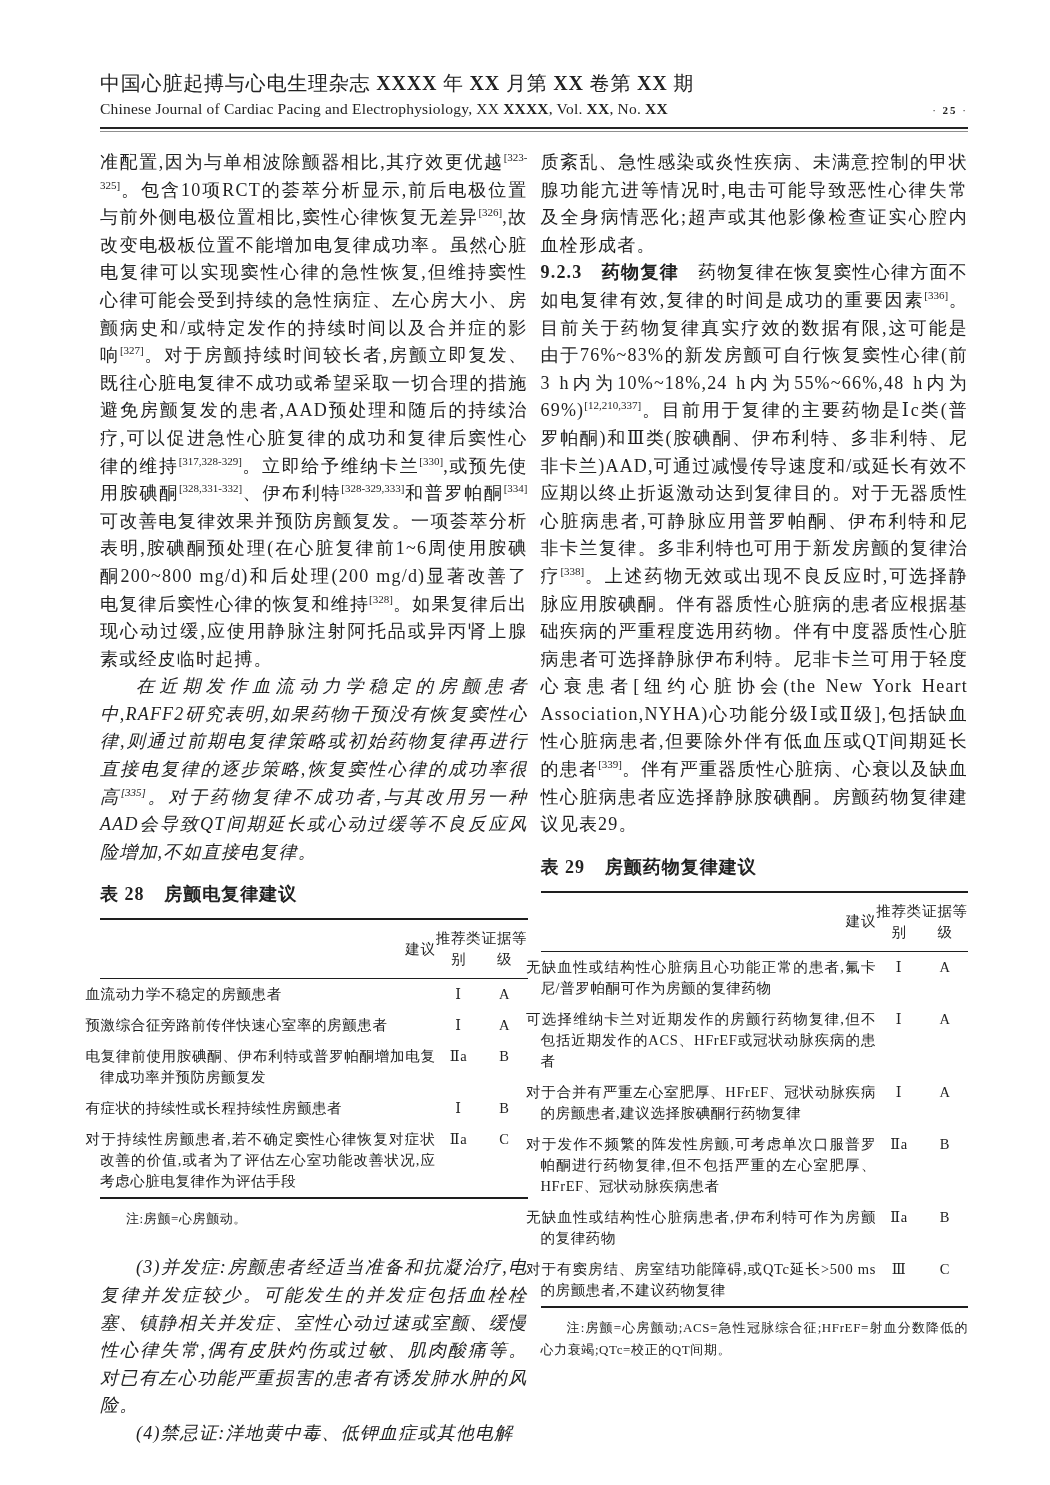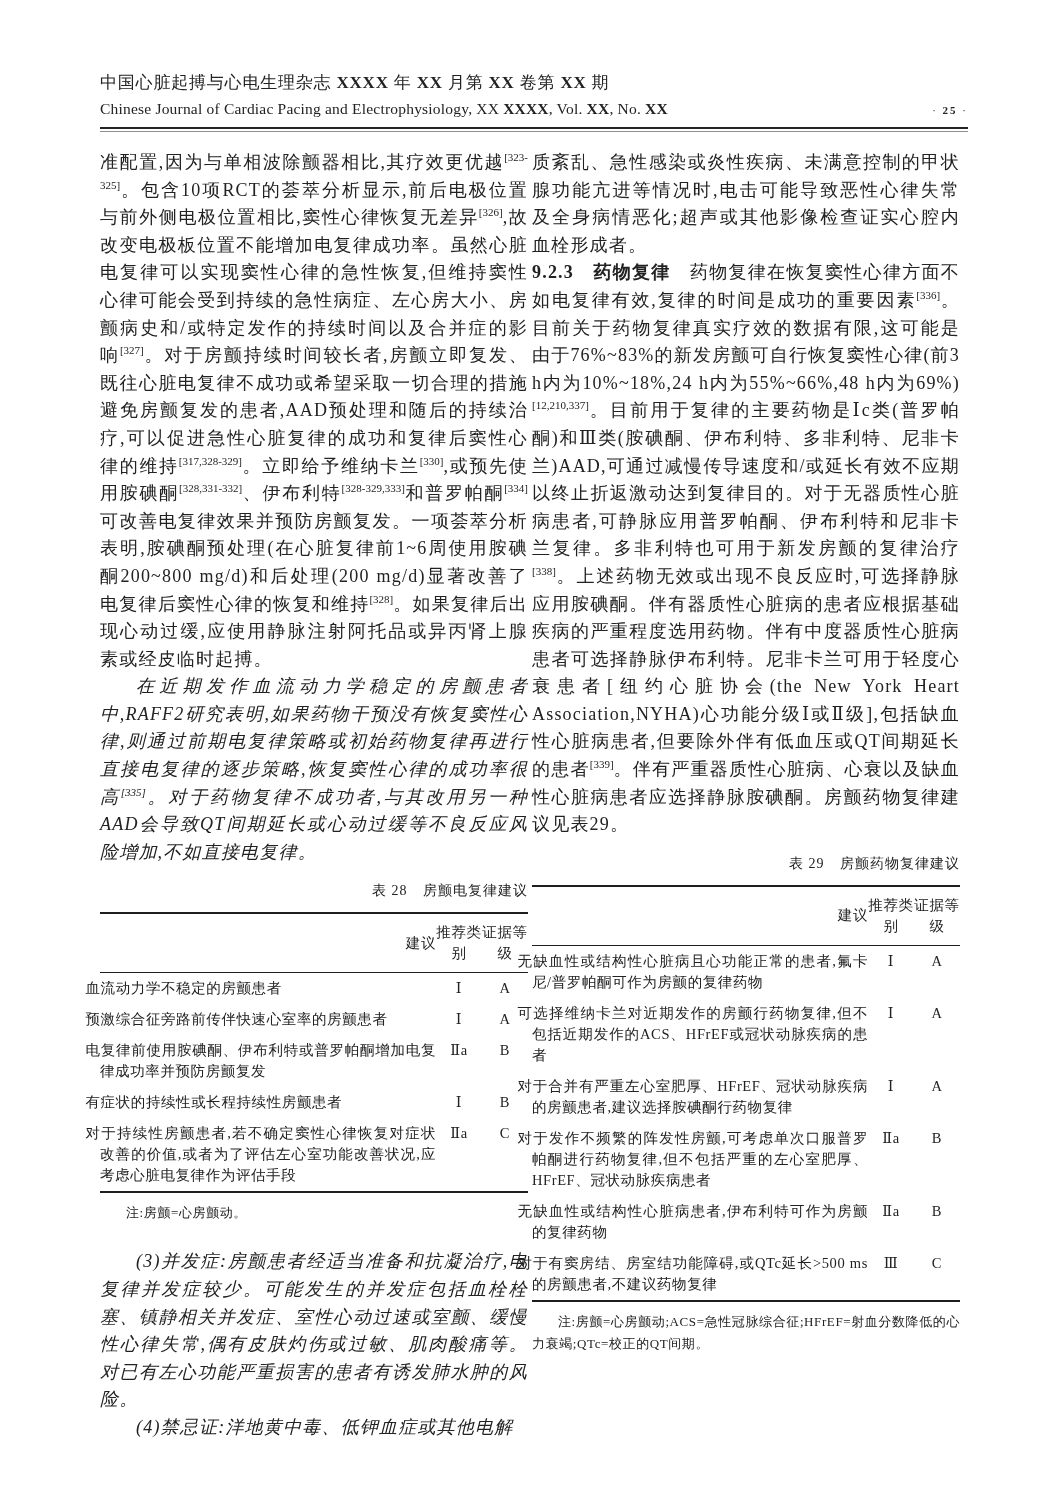--- a/index.html
+++ b/index.html
@@ -8,41 +8,41 @@
     width:1050px;height:1485px;
     margin:0 auto;
     background:#ffffff;
     box-sizing:border-box;
     padding:72px 82px 0 100px;
     font-family:"Liberation Serif","DejaVu Serif",serif;
     color:#222;
     overflow:hidden;
   }
   
-  .h-cn{font-size:17px;letter-spacing:.8px;line-height:22px;}
+  .h-cn{font-size:20px;letter-spacing:.8px;line-height:22px;}
   .h-row{display:flex;justify-content:space-between;align-items:baseline;margin-top:6px;}
   .h-en{font-size:15.5px;letter-spacing:.2px;}
   .h-page{font-size:11px;letter-spacing:2px;}
   .h-rule{margin-top:9px;height:2px;border-top:2.5px solid #242424;border-bottom:1.2px solid #8f8f8f;}
   
-  .cols{display:flex;gap:4px;margin-top:17px;}
+  .cols{display:flex;gap:13px;margin-top:17px;}
   .col{width:428px;}
   p.body-p{
     margin:0;
     font-size:18px;line-height:27.6px;
     letter-spacing:1.2px;
     text-align:justify;
   }
   p.indent{text-indent:2em;font-style:italic;}
   p.after-table{margin-top:24px;}
   sup{font-size:11px;letter-spacing:0;line-height:0;vertical-align:super;}
   b{font-weight:bold;}
   
   .tablewrap{margin-top:16px;}
-  .tcap{text-align:right;font-weight:normal;font-size:14px;letter-spacing:1px;margin:16px 0 12px;}
+  .tcap{text-align:left;font-weight:bold;font-size:18px;letter-spacing:1px;margin:16px 0 12px;}
   .tcap .tcap-title{margin-left:1.1em;}
   table.rec-table{
     width:100%;
     border-collapse:collapse;
     border-top:2.2px solid #1e1e1e;
     border-bottom:2.2px solid #1e1e1e;
     font-size:14.5px;line-height:21px;
     letter-spacing:.6px;
   }
   table.rec-table thead th{

